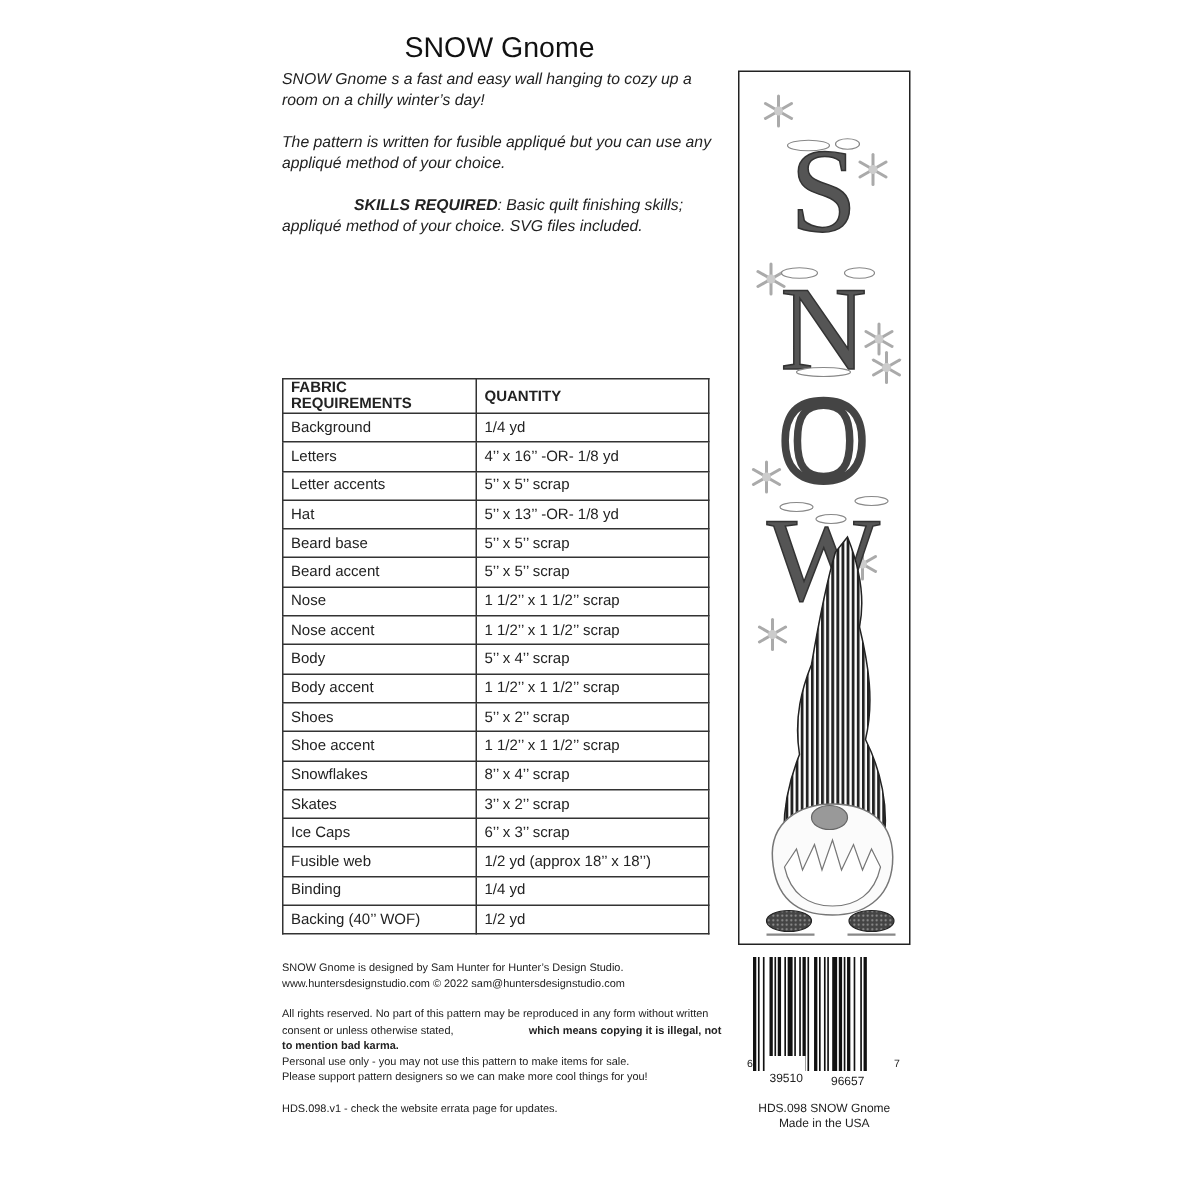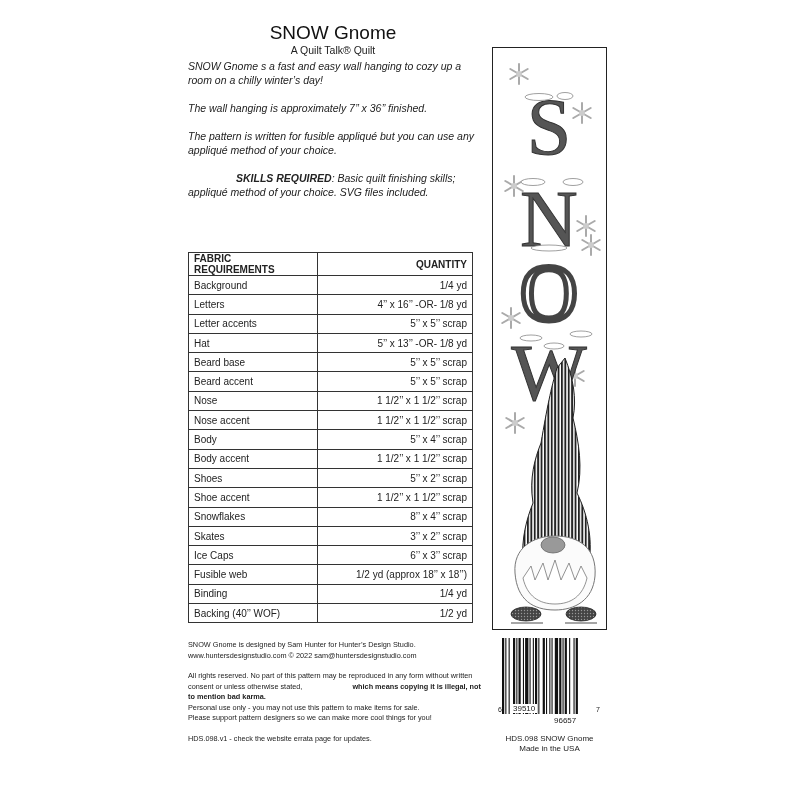--- a/index.html
+++ b/index.html
@@ -10,40 +10,38 @@
   .title { text-align: center; font-size: 19px; line-height: 22px; margin-top: 2px; color: #111; }
   .subtitle { text-align: center; font-size: 10.5px; line-height: 13px; color: #222; }
   .para { font-size: 10.5px; line-height: 14px; color: #222; margin-top: 2px; font-style: italic; }
   .para + .para { margin-top: 14px; }
   .bold { font-weight: bold; padding-left: 48px; }
 
   table.fabric { position: absolute; left: 188px; top: 252px; width: 285px; border-collapse: collapse; font-size: 10px; color: #222; }
   table.fabric th, table.fabric td { border: 1.5px solid #333; height: 19.3px; padding: 0 5px; }
   table.fabric th { font-weight: bold; font-size: 10px; }
   table.fabric th.c1, table.fabric td.c1 { width: 129px; text-align: left; }
-  table.fabric th.c2, table.fabric td.c2 { text-align: right; }
+  table.fabric th.c2, table.fabric td.c2 { text-align: left; }
 
   .footer { position: absolute; left: 188px; top: 640px; width: 295px; font-size: 7.3px; line-height: 10.5px; color: #222; }
   .footer .gap { height: 10px; }
 
   .panel { position: absolute; left: 492px; top: 47px; width: 115px; height: 583px; border: 1.5px solid #222; background: #fff; overflow: hidden; }
 
   .barcode-wrap { position: absolute; left: 492px; top: 638px; width: 115px; }
   .barcode { position: relative; height: 78px; }
   .bc-digits { position: relative; height: 12px; font-size: 8px; color: #222; }
   .bc-lbl { text-align: center; font-size: 8px; line-height: 10px; color: #222; margin-top: 6px; }
 </style>
 </head>
 <body>
 
 <div class="left">
   <div class="title">SNOW Gnome</div>
-  <div class="subtitle">A Quilt Talk® Quilt</div>
   <p class="para">SNOW Gnome s a fast and easy wall hanging to cozy up a room on a chilly winter’s day!</p>
-  <p class="para">The wall hanging is approximately 7’’ x 36’’ finished.</p>
   <p class="para">The pattern is written for fusible appliqué but you can use any appliqué method of your choice.</p>
   <p class="para"><span class="bold">SKILLS REQUIRED</span><span>: Basic quilt finishing skills; appliqué method of your choice. SVG files included.</span></p>
 </div>
 
 <table class="fabric">
   <thead>
     <tr>
       <th class="c1">FABRIC REQUIREMENTS</th>
       <th class="c2">QUANTITY</th>
     </tr>
@@ -218,19 +216,19 @@
         <rect x="67.20000000000002" y="0" width="2.2" height="76" fill="#111"></rect>
         <rect x="70.50000000000001" y="0" width="1.1" height="76" fill="#111"></rect>
         <rect x="72.7" y="0" width="2.2" height="76" fill="#111"></rect>
         <rect x="77.10000000000001" y="0" width="1.1" height="76" fill="#111"></rect>
         <rect x="81.5" y="0" width="1.1" height="76" fill="#111"></rect>
         <rect x="83.69999999999999" y="0" width="2.2" height="76" fill="#111"></rect>
       </svg>
   </div>
   <div class="bc-digits">
     <span style="position:absolute;left:6px;top:-10px;font-size:7px;">6</span>
-    <span style="position:absolute;left:19px;top:-12px;background:#fff;padding:0 2px;">39510</span>
+    <span style="position:absolute;left:19px;top:-12px;background:#fff;padding:10px 2px;">39510</span>
     <span style="position:absolute;left:60px;top:-12px;background:#fff;padding:0 2px;margin-top:12px;">96657</span>
     <span style="position:absolute;left:104px;top:-10px;font-size:7px;">7</span>
   </div>
   <div class="bc-lbl">HDS.098 SNOW Gnome</div>
   <div class="bc-lbl" style="margin-top:0">Made in the USA</div>
 </div>
 
 </body></html>

